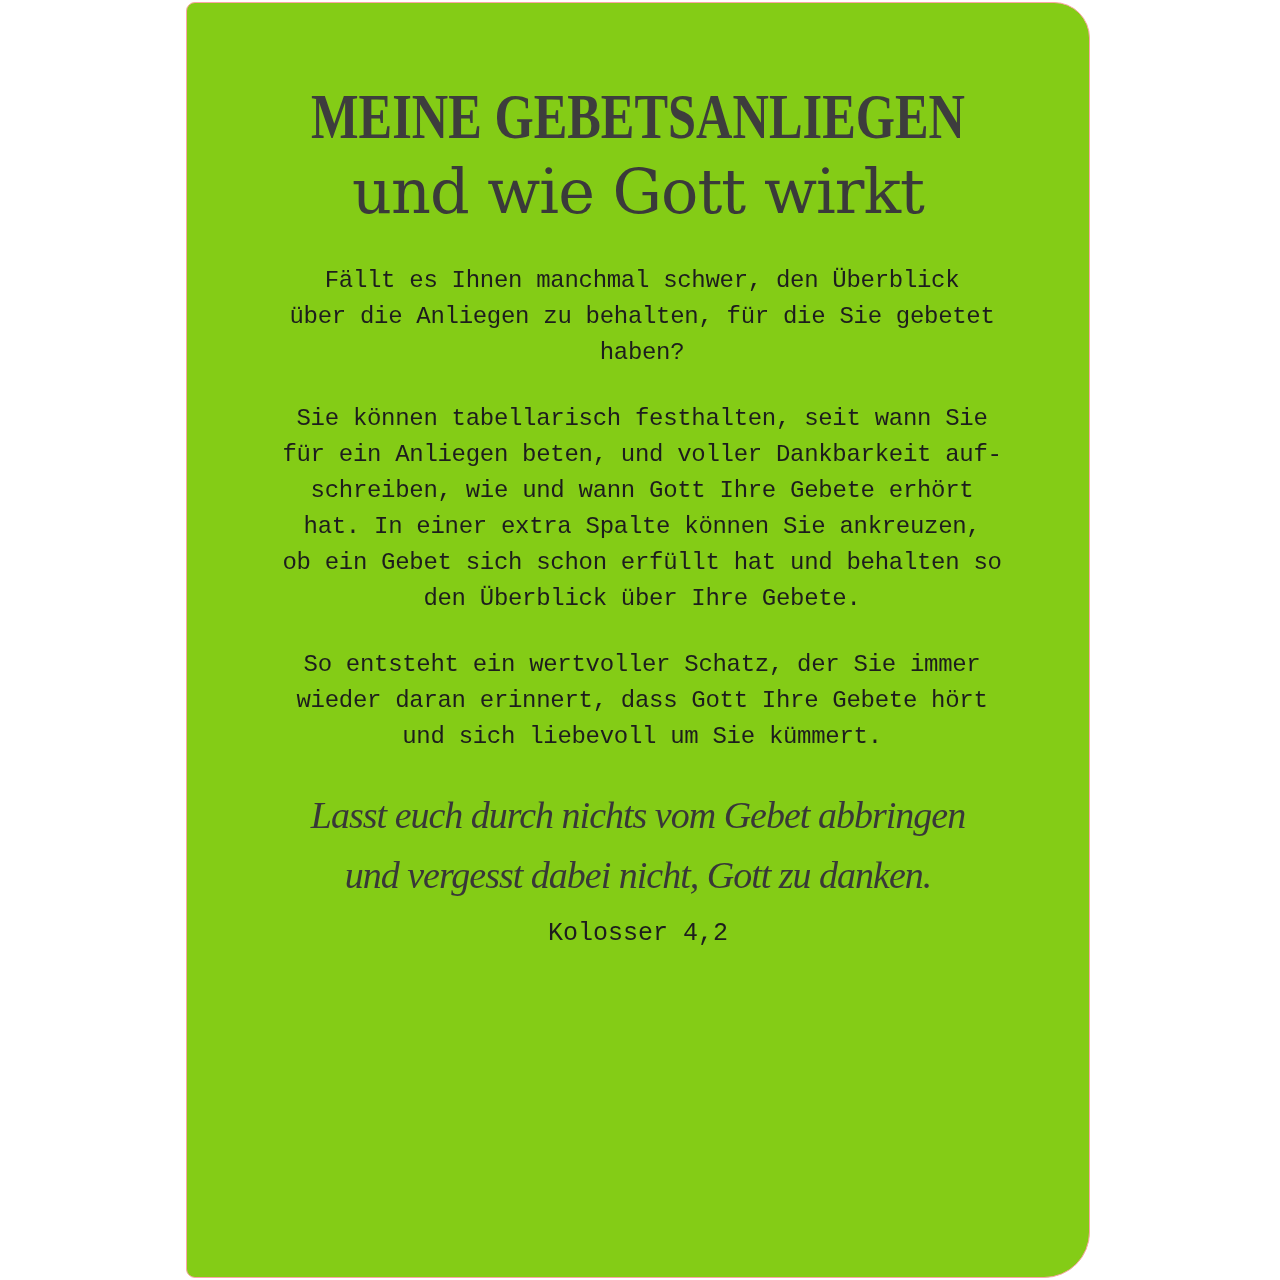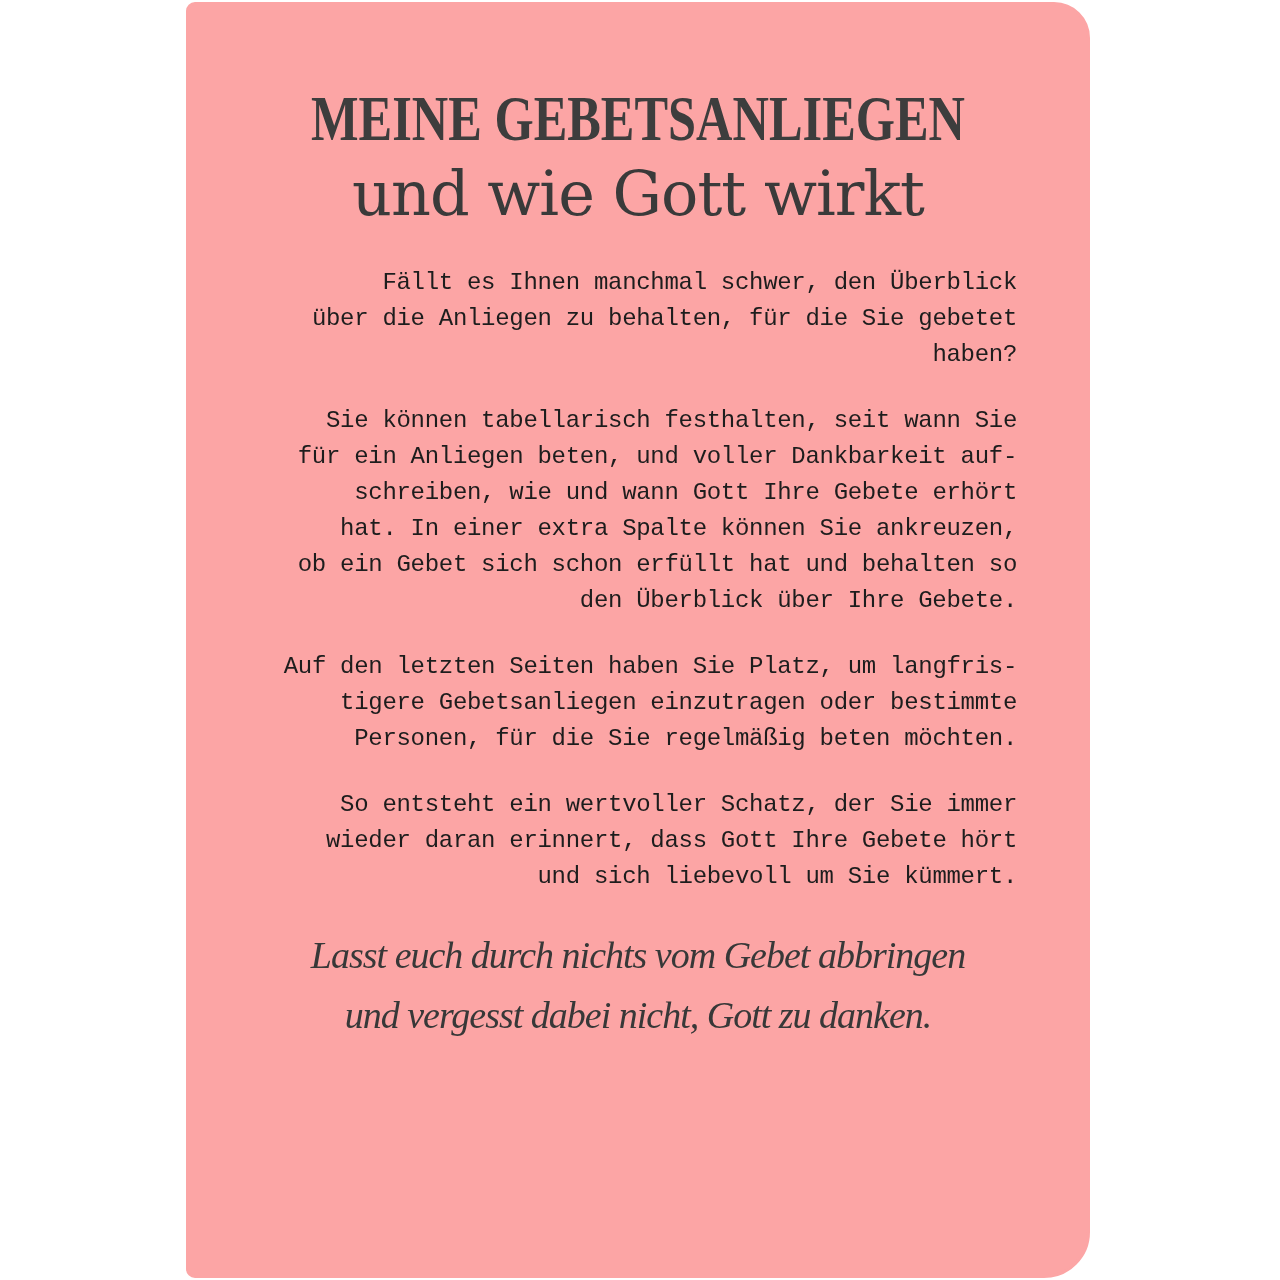--- a/index.html
+++ b/index.html
@@ -17,22 +17,22 @@
     background: #ffffff;
     overflow: hidden;
   }
   .page {
     position: absolute;
     left: 186px;
     top: 2px;
     width: 904px;
     height: 1276px;
     box-sizing: border-box;
-    background: #fca5a5;
-    border: 3px solid #fca5a5;
+    background: #84cc16;
+    border: 1px solid #fca5a5;
     border-radius: 9px 36px 46px 9px;
     overflow: hidden;
     text-align: center;
   }
   .page-title {
     margin: 84px 0 0 0;
     font-family: "Liberation Serif", serif;
     font-weight: 700;
     font-size: 63px;
     line-height: 60px;
@@ -48,21 +48,21 @@
     font-weight: 500;
     font-size: 62px;
     line-height: 78px;
     letter-spacing: -1px;
     color: #3a3a3a;
     white-space: pre;
   }
   .body-text {
     margin-top: 32px;
     padding: 0 70px 0 78px;
-    text-align: right;
+    text-align: center;
   }
   .body-text p {
     margin: 0 0 30px 0;
     font-family: "Liberation Mono", monospace;
     font-size: 24px;
     line-height: 36px;
     letter-spacing: -0.3px;
     color: #1d1d1d;
     white-space: pre;
   }
@@ -101,26 +101,24 @@
     <div class="body-text">
       <p>Fällt es Ihnen manchmal schwer, den Überblick
 über die Anliegen zu behalten, für die Sie gebetet
 haben?</p>
       <p>Sie können tabellarisch festhalten, seit wann Sie
 für ein Anliegen beten, und voller Dankbarkeit auf-
 schreiben, wie und wann Gott Ihre Gebete erhört
 hat. In einer extra Spalte können Sie ankreuzen,
 ob ein Gebet sich schon erfüllt hat und behalten so
 den Überblick über Ihre Gebete.</p>
-      <p>Auf den letzten Seiten haben Sie Platz, um langfris-
-tigere Gebetsanliegen einzutragen oder bestimmte
-Personen, für die Sie regelmäßig beten möchten.</p>
       <p>So entsteht ein wertvoller Schatz, der Sie immer
 wieder daran erinnert, dass Gott Ihre Gebete hört
 und sich liebevoll um Sie kümmert.</p>
     </div>
 
     <div class="quote">Lasst euch durch nichts vom Gebet abbringen
 und vergesst dabei nicht, Gott zu danken.</div>
 
+    <div class="quote-reference">Kolosser 4,2</div>
 
   </div>
 </div>
 
 </body></html>

